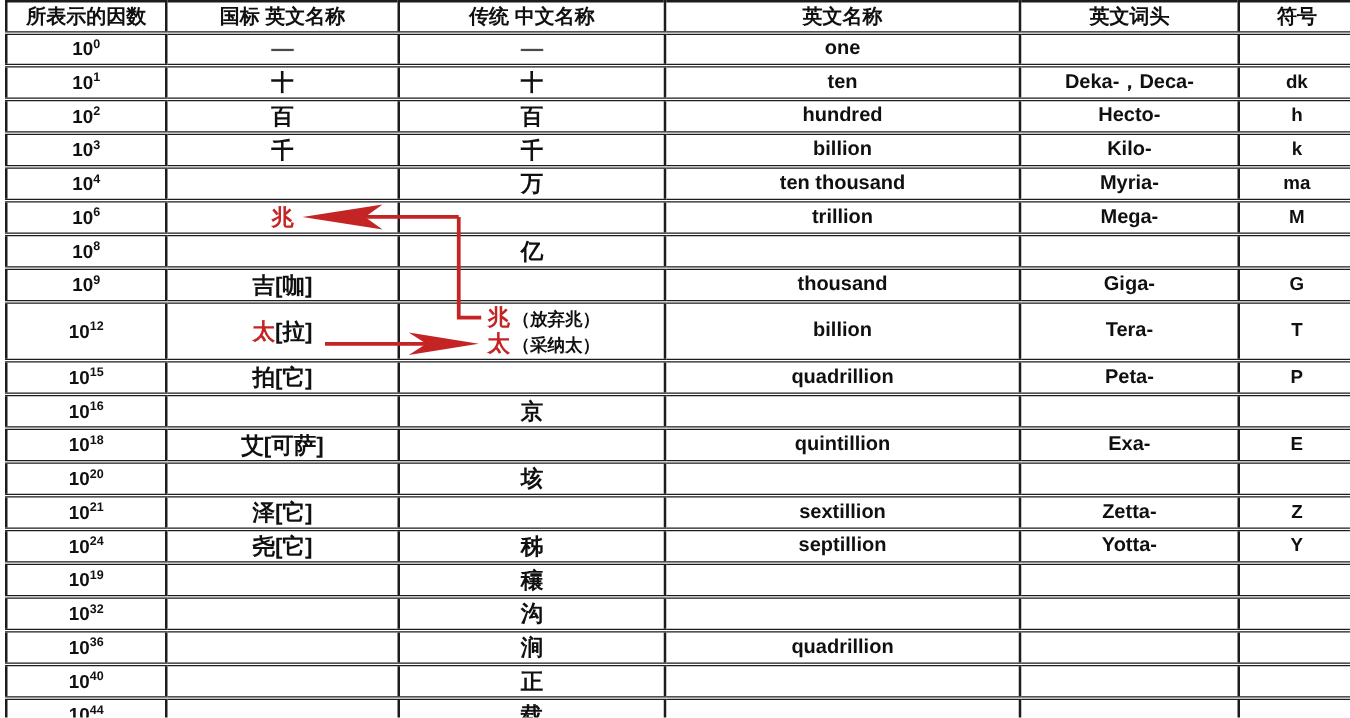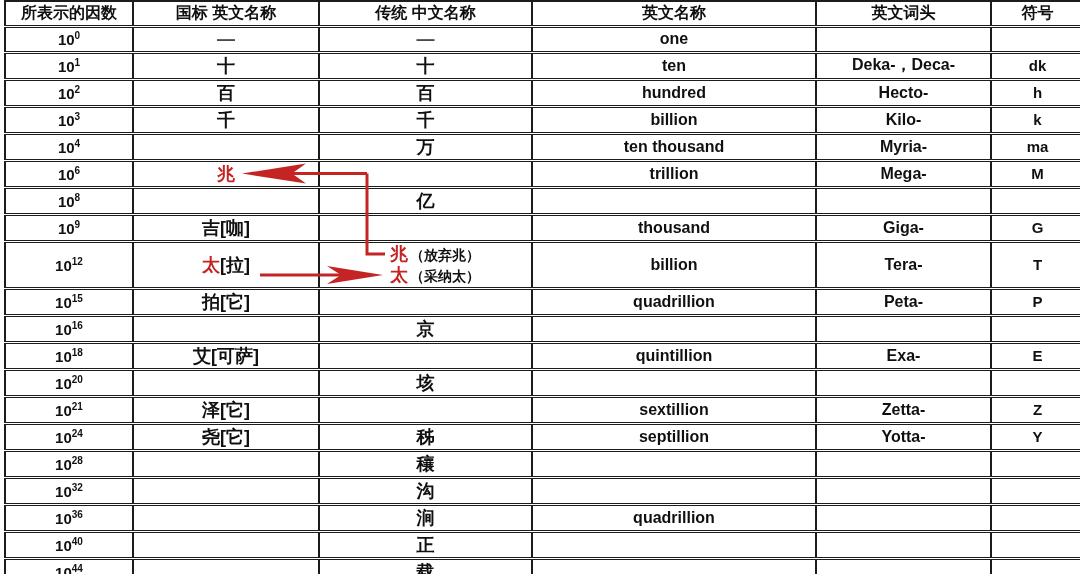--- a/index.html
+++ b/index.html
@@ -177,21 +177,21 @@
       </tr>
       <tr>
         <td class="c-factor"><span>10</span><sup>24</sup></td>
         <td class="c-gb">尧[它]</td>
         <td class="c-trad">秭</td>
         <td class="c-en">septillion</td>
         <td class="c-prefix">Yotta-</td>
         <td class="c-sym">Y</td>
       </tr>
       <tr>
-        <td class="c-factor"><span>10</span><sup>28</sup></td>
+        <td class="c-factor"><span>10</span><sup>19</sup></td>
         <td class="c-gb"></td>
         <td class="c-trad">穰</td>
         <td class="c-en"></td>
         <td class="c-prefix"></td>
         <td class="c-sym"></td>
       </tr>
       <tr>
         <td class="c-factor"><span>10</span><sup>32</sup></td>
         <td class="c-gb"></td>
         <td class="c-trad">沟</td>

